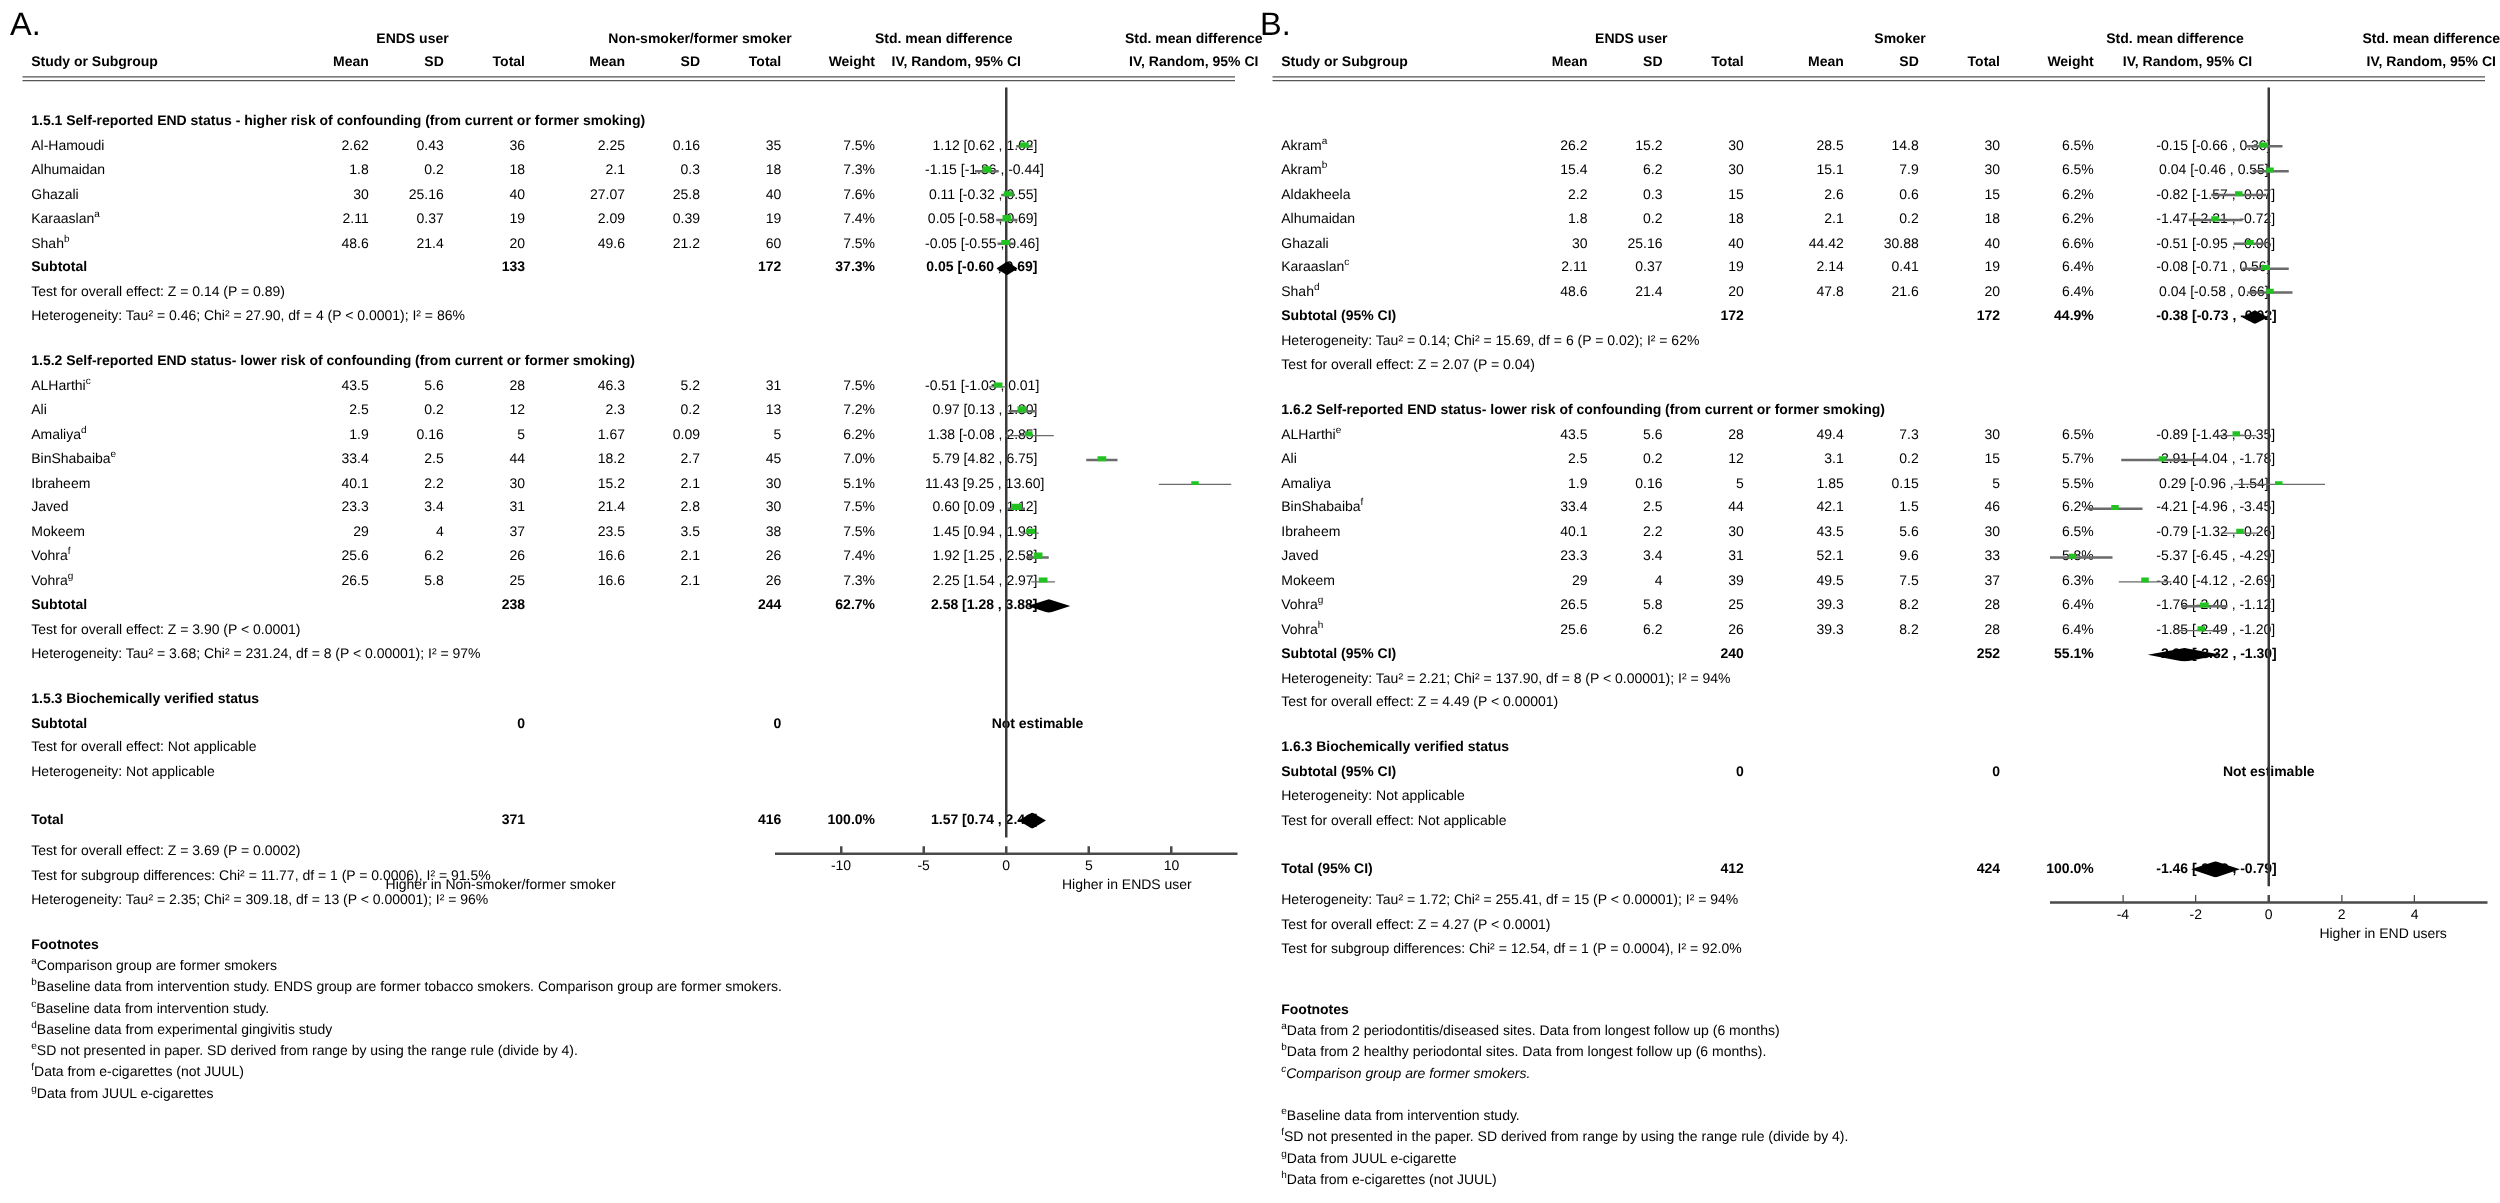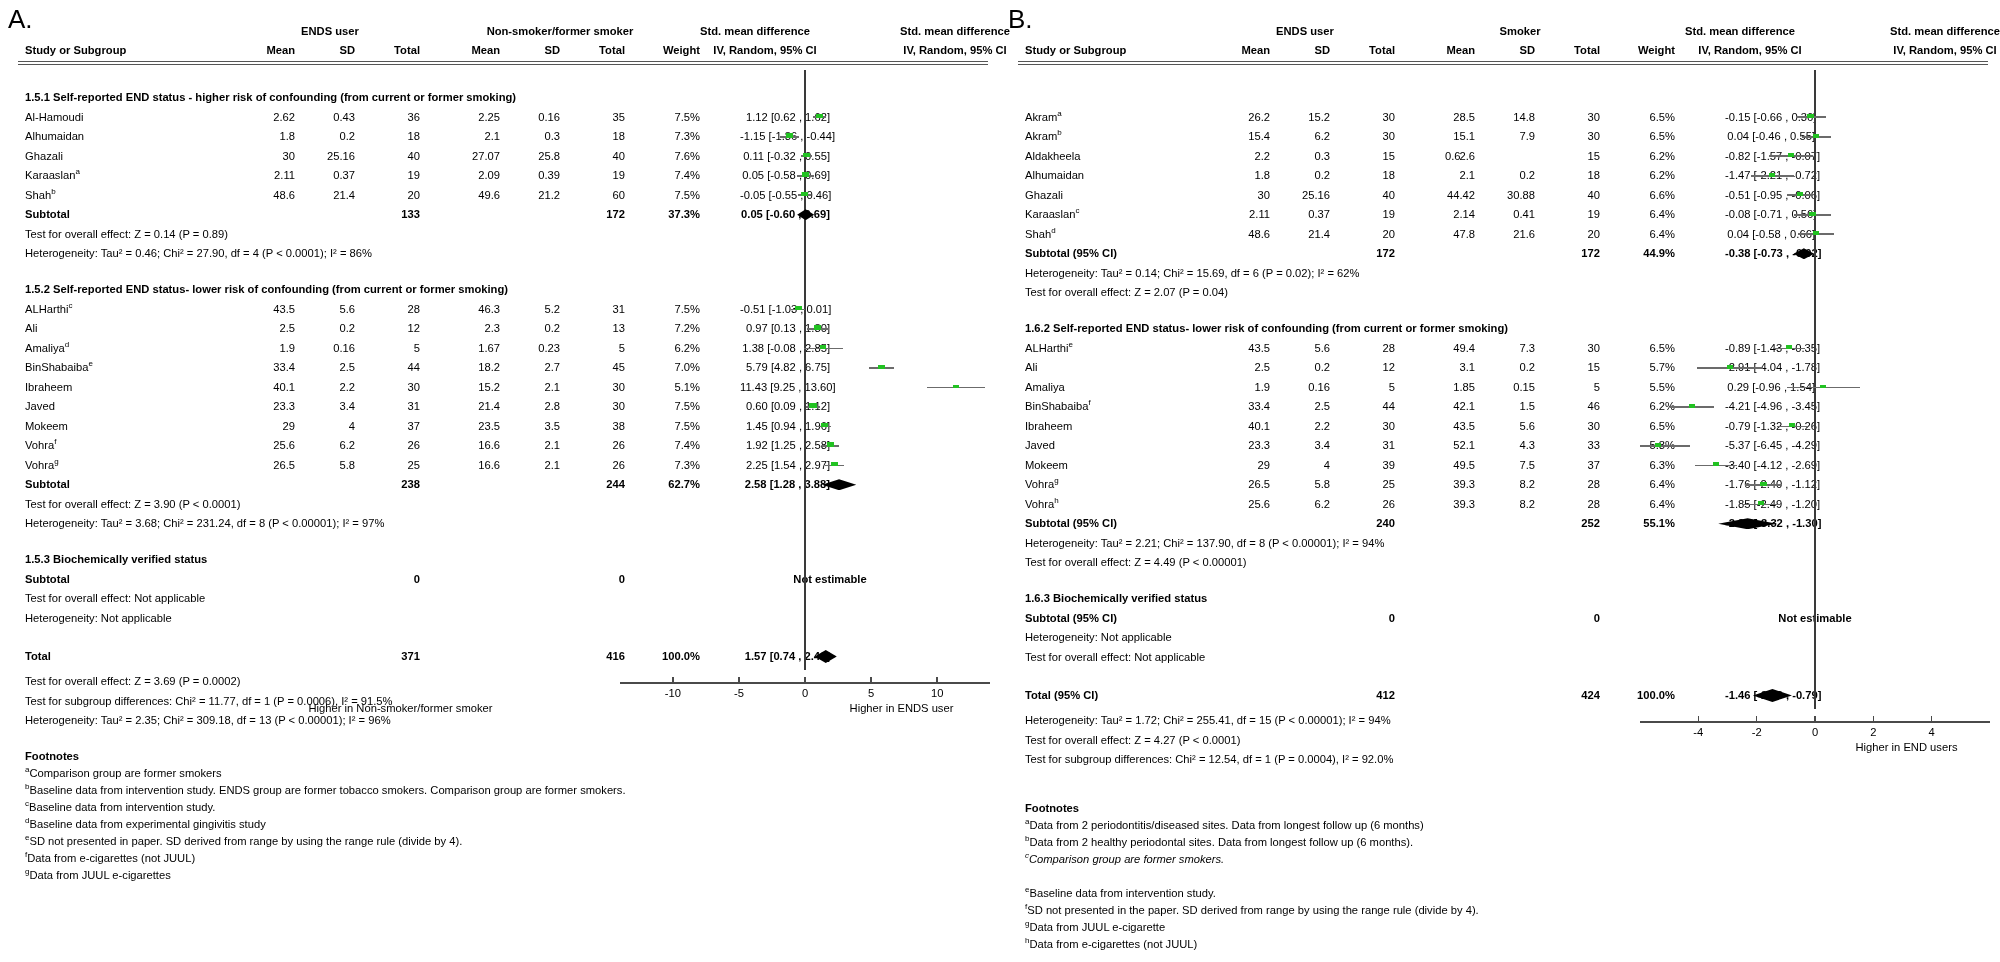--- a/index.html
+++ b/index.html
@@ -117,21 +117,21 @@
       <div class="cell " style="top: 319.075px; left: 410px; width: 90px; text-align: right;">2.3</div>
       <div class="cell " style="top: 319.075px; left: 470px; width: 90px; text-align: right;">0.2</div>
       <div class="cell " style="top: 319.075px; left: 535px; width: 90px; text-align: right;">13</div>
       <div class="cell " style="top: 319.075px; left: 610px; width: 90px; text-align: right;">7.2%</div>
       <div class="cell " style="top: 319.075px; left: 740px; width: 90px; text-align: right;">0.97 [0.13 , 1.80]</div>
       <div class="cell " style="top: 338.575px; left: 25px;">Amaliya<sup>d</sup></div>
       <div class="cell " style="top: 338.575px; left: 205px; width: 90px; text-align: right;">1.9</div>
       <div class="cell " style="top: 338.575px; left: 265px; width: 90px; text-align: right;">0.16</div>
       <div class="cell " style="top: 338.575px; left: 330px; width: 90px; text-align: right;">5</div>
       <div class="cell " style="top: 338.575px; left: 410px; width: 90px; text-align: right;">1.67</div>
-      <div class="cell " style="top: 338.575px; left: 470px; width: 90px; text-align: right;">0.23</div>
+      <div class="cell " style="top: 338.575px; left: 470px; width: 90px; text-align: right;">0.09</div>
       <div class="cell " style="top: 338.575px; left: 535px; width: 90px; text-align: right;">5</div>
       <div class="cell " style="top: 338.575px; left: 610px; width: 90px; text-align: right;">6.2%</div>
       <div class="cell " style="top: 338.575px; left: 740px; width: 90px; text-align: right;">1.38 [-0.08 , 2.85]</div>
       <div class="cell " style="top: 358.075px; left: 25px;">BinShabaiba<sup>e</sup></div>
       <div class="cell " style="top: 358.075px; left: 205px; width: 90px; text-align: right;">33.4</div>
       <div class="cell " style="top: 358.075px; left: 265px; width: 90px; text-align: right;">2.5</div>
       <div class="cell " style="top: 358.075px; left: 330px; width: 90px; text-align: right;">44</div>
       <div class="cell " style="top: 358.075px; left: 410px; width: 90px; text-align: right;">18.2</div>
       <div class="cell " style="top: 358.075px; left: 470px; width: 90px; text-align: right;">2.7</div>
       <div class="cell " style="top: 358.075px; left: 535px; width: 90px; text-align: right;">45</div>
@@ -292,21 +292,21 @@
       <div class="cell " style="top: 127px; left: 385px; width: 90px; text-align: right;">15.1</div>
       <div class="cell " style="top: 127px; left: 445px; width: 90px; text-align: right;">7.9</div>
       <div class="cell " style="top: 127px; left: 510px; width: 90px; text-align: right;">30</div>
       <div class="cell " style="top: 127px; left: 585px; width: 90px; text-align: right;">6.5%</div>
       <div class="cell " style="top: 127px; left: 725px; width: 90px; text-align: right;">0.04 [-0.46 , 0.55]</div>
       <div class="cell " style="top: 146.5px; left: 25px;">Aldakheela</div>
       <div class="cell " style="top: 146.5px; left: 180px; width: 90px; text-align: right;">2.2</div>
       <div class="cell " style="top: 146.5px; left: 240px; width: 90px; text-align: right;">0.3</div>
       <div class="cell " style="top: 146.5px; left: 305px; width: 90px; text-align: right;">15</div>
       <div class="cell " style="top: 146.5px; left: 385px; width: 90px; text-align: right;">2.6</div>
-      <div class="cell " style="top: 146.5px; left: 445px; width: 90px; ">0.6</div>
+      <div class="cell " style="top: 146.5px; left: 445px; width: 90px; text-align: right;">0.6</div>
       <div class="cell " style="top: 146.5px; left: 510px; width: 90px; text-align: right;">15</div>
       <div class="cell " style="top: 146.5px; left: 585px; width: 90px; text-align: right;">6.2%</div>
       <div class="cell " style="top: 146.5px; left: 725px; width: 90px; text-align: right;">-0.82 [-1.57 , -0.07]</div>
       <div class="cell " style="top: 166px; left: 25px;">Alhumaidan</div>
       <div class="cell " style="top: 166px; left: 180px; width: 90px; text-align: right;">1.8</div>
       <div class="cell " style="top: 166px; left: 240px; width: 90px; text-align: right;">0.2</div>
       <div class="cell " style="top: 166px; left: 305px; width: 90px; text-align: right;">18</div>
       <div class="cell " style="top: 166px; left: 385px; width: 90px; text-align: right;">2.1</div>
       <div class="cell " style="top: 166px; left: 445px; width: 90px; text-align: right;">0.2</div>
       <div class="cell " style="top: 166px; left: 510px; width: 90px; text-align: right;">18</div>
@@ -390,21 +390,21 @@
       <div class="cell " style="top: 416.575px; left: 385px; width: 90px; text-align: right;">43.5</div>
       <div class="cell " style="top: 416.575px; left: 445px; width: 90px; text-align: right;">5.6</div>
       <div class="cell " style="top: 416.575px; left: 510px; width: 90px; text-align: right;">30</div>
       <div class="cell " style="top: 416.575px; left: 585px; width: 90px; text-align: right;">6.5%</div>
       <div class="cell " style="top: 416.575px; left: 725px; width: 90px; text-align: right;">-0.79 [-1.32 , -0.26]</div>
       <div class="cell " style="top: 436.075px; left: 25px;">Javed</div>
       <div class="cell " style="top: 436.075px; left: 180px; width: 90px; text-align: right;">23.3</div>
       <div class="cell " style="top: 436.075px; left: 240px; width: 90px; text-align: right;">3.4</div>
       <div class="cell " style="top: 436.075px; left: 305px; width: 90px; text-align: right;">31</div>
       <div class="cell " style="top: 436.075px; left: 385px; width: 90px; text-align: right;">52.1</div>
-      <div class="cell " style="top: 436.075px; left: 445px; width: 90px; text-align: right;">4.3</div>
+      <div class="cell " style="top: 436.075px; left: 445px; width: 90px; text-align: right;">9.6</div>
       <div class="cell " style="top: 436.075px; left: 510px; width: 90px; text-align: right;">33</div>
       <div class="cell " style="top: 436.075px; left: 585px; width: 90px; text-align: right;">5.8%</div>
       <div class="cell " style="top: 436.075px; left: 725px; width: 90px; text-align: right;">-5.37 [-6.45 , -4.29]</div>
       <div class="cell " style="top: 455.575px; left: 25px;">Mokeem</div>
       <div class="cell " style="top: 455.575px; left: 180px; width: 90px; text-align: right;">29</div>
       <div class="cell " style="top: 455.575px; left: 240px; width: 90px; text-align: right;">4</div>
       <div class="cell " style="top: 455.575px; left: 305px; width: 90px; text-align: right;">39</div>
       <div class="cell " style="top: 455.575px; left: 385px; width: 90px; text-align: right;">49.5</div>
       <div class="cell " style="top: 455.575px; left: 445px; width: 90px; text-align: right;">7.5</div>
       <div class="cell " style="top: 455.575px; left: 510px; width: 90px; text-align: right;">37</div>

